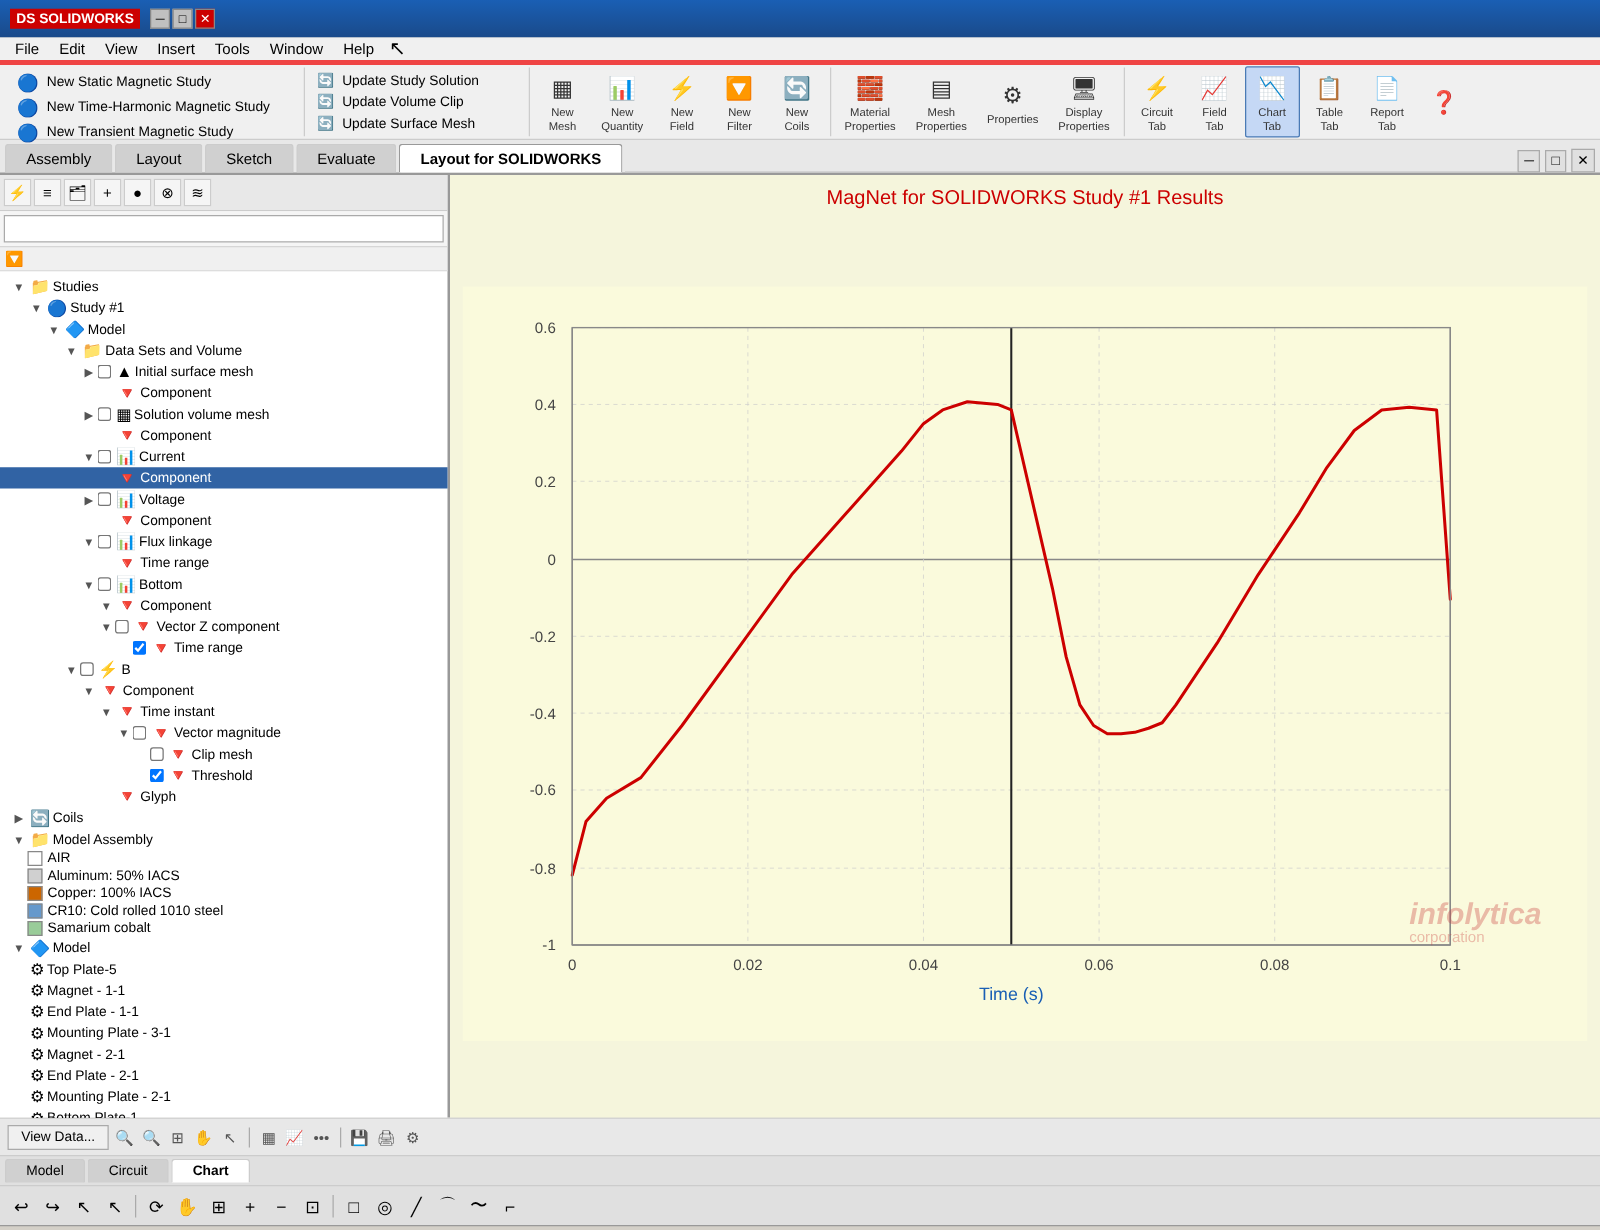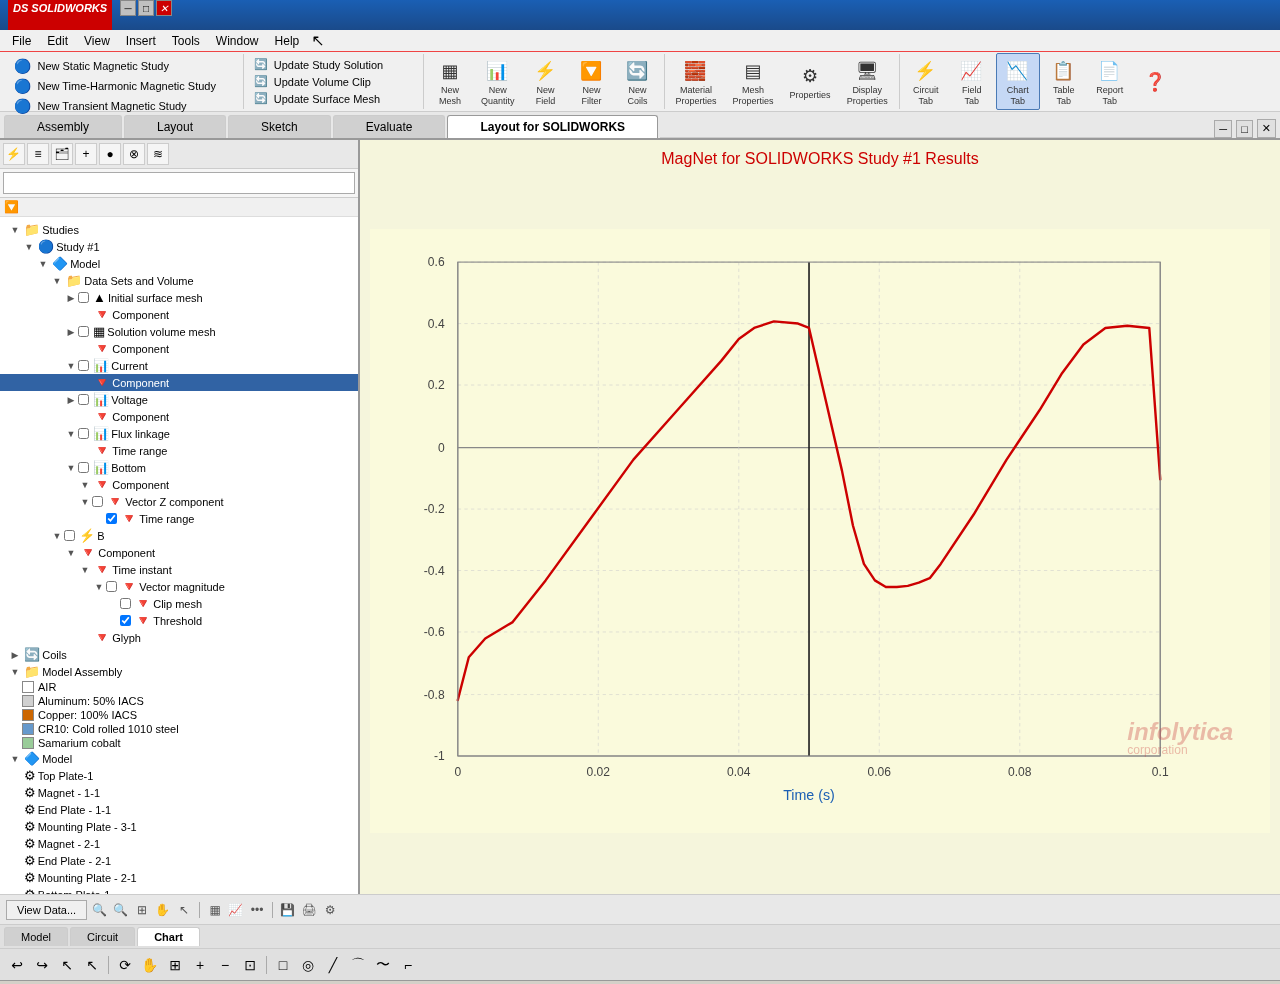--- a/index.html
+++ b/index.html
@@ -3,42 +3,42 @@
   <meta charset="utf-8">
   <style>
     * { margin: 0; padding: 0; box-sizing: border-box; }
     body { font-family: 'Segoe UI', Arial, sans-serif; font-size: 12px; background: #d4d0c8; overflow: hidden; width: 1280px; height: 984px; }
 
     
     .title-bar {
       height: 30px;
       background: linear-gradient(to bottom, #1a5fb4, #1a4a8a);
       display: flex;
+      align-items: center;
       padding: 0 8px;
       color: white;
       font-size: 12px;
-      font-style: italic;
     }
     .title-bar-controls { display: flex; gap: 2px; }
     .title-bar-btn {
       width: 16px; height: 16px;
       background: #c0c0c0;
       border: 1px solid #888;
       font-size: 10px;
       display: flex; align-items: center; justify-content: center;
       cursor: pointer; color: black;
     }
 
     
     .menu-bar {
       height: 22px;
       background: #f0f0f0;
       display: flex;
       align-items: center;
-      border-bottom: 1px solid #ef4444;
+      border-bottom: 4px solid #ef4444;
       padding: 0 4px;
     }
     .menu-item {
       padding: 2px 8px;
       font-size: 12px;
       cursor: pointer;
     }
 
     
     .toolbar {
@@ -96,21 +96,21 @@
     
     .tab-bar {
       background: #e8e8e8;
       display: flex;
       align-items: flex-end;
       padding: 0 4px;
       border-bottom: 2px solid #999;
       height: 28px;
     }
     .tab {
-      padding: 4px 32px;
+      padding: 4px 16px;
       font-size: 12px;
       cursor: pointer;
       border: 1px solid #ccc;
       border-bottom: none;
       background: #d0d0d0;
       border-radius: 3px 3px 0 0;
       margin-right: 2px;
     }
     .tab.active {
       background: white;
@@ -658,21 +658,21 @@
 
       <div class="tree-node">
         <span class="indent" style="width:4px;"></span>
         <span class="expander">▼</span>
         <span class="node-icon">🔷</span>
         <span class="node-label">Model</span>
       </div>
       <div class="tree-node">
         <span class="indent" style="width:18px;"></span>
         <span class="node-icon">⚙</span>
-        <span class="node-label">Top Plate-1</span>
+        <span class="node-label">Top Plate-5</span>
       </div>
       <div class="tree-node">
         <span class="indent" style="width:18px;"></span>
         <span class="node-icon">⚙</span>
         <span class="node-label">Magnet - 1-1</span>
       </div>
       <div class="tree-node">
         <span class="indent" style="width:18px;"></span>
         <span class="node-icon">⚙</span>
         <span class="node-label">End Plate - 1-1</span>

